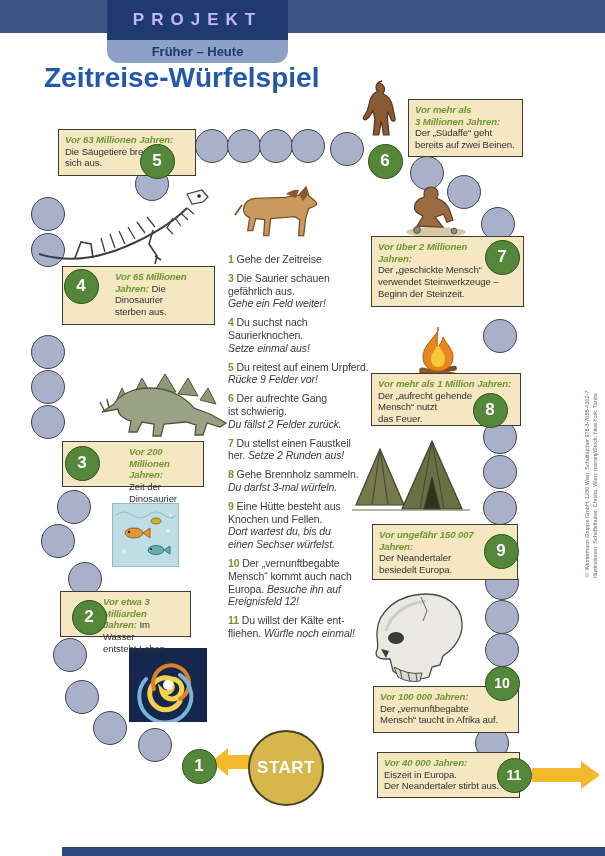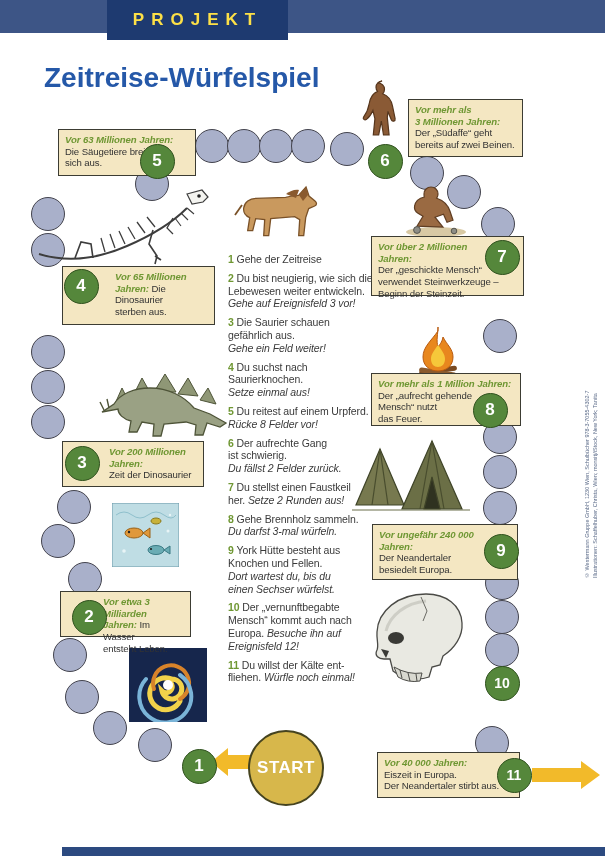--- a/index.html
+++ b/index.html
@@ -2,21 +2,21 @@
 <html><head>
 <meta charset="utf-8">
 <style>
   html,body{margin:0;padding:0;background:#e8e8e8;}
   .page{position:relative;width:605px;height:856px;background:#ffffff;overflow:hidden;
         font-family:"Liberation Sans",sans-serif;}
 
   
   .top-bar{position:absolute;left:0;top:0;width:605px;height:33px;background:#3d5586;}
   .projekt{position:absolute;left:107px;top:0;width:181px;height:40px;background:#1e3a70;
-           color:#fde047;font-weight:bold;font-size:17px;letter-spacing:7px;
+           color:#c4b5fd;font-weight:bold;font-size:17px;letter-spacing:7px;
            display:flex;align-items:center;justify-content:center;z-index:3;}
   .pill{position:absolute;left:107px;top:40px;width:181px;height:23px;background:#8da0c6;
         color:#1e3a70;font-weight:bold;font-size:13px;border-radius:0 0 12px 12px;
         display:flex;align-items:center;justify-content:center;z-index:3;}
   .title{position:absolute;left:44px;top:62px;font-size:28px;font-weight:bold;color:#2558a8;z-index:2;}
 
   
   .path-circle{position:absolute;width:34px;height:34px;border-radius:50%;
                background:#a9b0ca;border:1.5px solid #44444e;box-sizing:border-box;z-index:2;}
   .field-circle{position:absolute;width:35px;height:35px;border-radius:50%;background:#55873b;
@@ -51,20 +51,21 @@
 
   .bottom-bar{position:absolute;left:62px;bottom:0;width:543px;height:9px;background:#2c4a80;z-index:2;}
 </style>
 </head>
 <body>
 
 <div class="page" id="page">
 
   <div class="top-bar"></div>
   <div class="projekt">PROJEKT</div>
+  <div class="pill">Früher – Heute</div>
   <div class="title">Zeitreise-Würfelspiel</div>
 
   <div class="illus" style="left:352px;top:80px">
     <svg width="48" height="64" viewBox="0 0 48 64">
       <path d="M26 3c3.8 0 6.5 2.8 6.5 6.2 0 1.8-.7 3.4-1.8 4.6 4.8 1.8 8.6 6.3 9.8 12.2l2.6 12.6c.5 2.6-2.8 3.6-3.8 1.2l-3.4-8.4-.6 6.2 1.8 17.4h-5.6l-2.2-13.8-2.6 13.8h-5.4l1.6-16.2-2-8.4c-1.6 3.6-3.6 6.8-6.4 9-1.9 1.5-4.2-.7-2.8-2.6 2.8-3.8 4.6-8 5.4-12.8 1-6.2 4-10.8 8.4-12.6-.9-1.1-1.5-2.6-1.5-4.2 0-3.4 2.7-6.2 6-6.2z" fill="#8a5a35" stroke="#55351c" stroke-width="1.2"></path>
     </svg>
   </div>
 
   <div class="illus" style="left:404px;top:180px">
     <svg width="64" height="58" viewBox="0 0 64 58">
@@ -166,39 +167,36 @@
       <ellipse cx="30" cy="47" rx="8" ry="6" fill="#3a3a36"></ellipse>
       <path d="M15 58l8 2-3 7z" fill="#3a3a36"></path>
       <path d="M28 76q14 8 28 6l-2 8q-12 2-22-4z" fill="#d9d9d0" stroke="#4a4a46"></path>
       <path d="M34 79l2 8M42 82l2 8M50 83l1 7" stroke="#4a4a46" fill="none"></path>
       <path d="M55 6l6 14-4 10" stroke="#6a6a64" fill="none"></path>
     </svg>
   </div>
 
   <div class="instr" id="instructions">
       <p><span class="n">1 </span><span class="t">Gehe der Zeitreise</span></p>
-      <p><span class="n">2 </span><span class="t">Du bist neugierig, wie sich die
-Lebewesen weiter entwickeln.</span>
-<span class="act">Gehe auf Ereignisfeld 3 vor!</span></p>
       <p><span class="n">3 </span><span class="t">Die Saurier schauen
 gefährlich aus.</span>
 <span class="act">Gehe ein Feld weiter!</span></p>
       <p><span class="n">4 </span><span class="t">Du suchst nach
 Saurierknochen.</span>
 <span class="act">Setze einmal aus!</span></p>
       <p><span class="n">5 </span><span class="t">Du reitest auf einem Urpferd.</span>
-<span class="act">Rücke 8 Felder vor!</span></p>
+<span class="act">Rücke 9 Felder vor!</span></p>
       <p><span class="n">6 </span><span class="t">Der aufrechte Gang
 ist schwierig.</span>
 <span class="act">Du fällst 2 Felder zurück.</span></p>
       <p><span class="n">7 </span><span class="t">Du stellst einen Faustkeil
 her.</span> <span class="act">Setze 2 Runden aus!</span></p>
       <p><span class="n">8 </span><span class="t">Gehe Brennholz sammeln.</span>
 <span class="act">Du darfst 3-mal würfeln.</span></p>
-      <p><span class="n">9 </span><span class="t">York Hütte besteht aus
+      <p><span class="n">9 </span><span class="t">Eine Hütte besteht aus
 Knochen und Fellen.</span>
 <span class="act">Dort wartest du, bis du
 einen Sechser würfelst.</span></p>
       <p><span class="n">10 </span><span class="t">Der „vernunftbegabte
 Mensch“ kommt auch nach
 Europa.</span> <span class="act">Besuche ihn auf
 Ereignisfeld 12!</span></p>
       <p><span class="n">11 </span><span class="t">Du willst der Kälte ent-
 fliehen.</span> <span class="act">Würfle noch einmal!</span></p>
     </div>
@@ -253,42 +251,45 @@
     <div class="field-circle" style="left: 139.5px; top: 143.5px;">5</div>
     <div class="field-circle" style="left: 367.5px; top: 143.5px;">6</div>
     <div class="field-circle" style="left: 484.5px; top: 239.5px;">7</div>
     <div class="field-circle" style="left: 472.5px; top: 392.5px;">8</div>
     <div class="field-circle" style="left: 483.5px; top: 533.5px;">9</div>
     <div class="field-circle" style="left: 484.5px; top: 665.5px; font-size: 14px;">10</div>
     <div class="field-circle" style="left: 496.5px; top: 757.5px; font-size: 14px;">11</div>
     <div class="event-box" style="left: 60px; top: 591px; width: 131px; height: 46px; padding-left: 42px;"><span class="hd">Vor etwa 3 Milliarden
 Jahren: </span><span class="bd">Im Wasser
 entsteht Leben.</span></div>
-    <div class="event-box" style="left: 62px; top: 441px; width: 142px; height: 46px; padding-left: 46px;"><span class="hd">Vor 200 Millionen
+    <div class="event-box" style="left: 62px; top: 441px; width: 142px; height: 46px; padding-left: 66px;"><span class="hd">Vor 200 Millionen
 Jahren:
 </span><span class="bd">Zeit der Dinosaurier</span></div>
     <div class="event-box" style="left: 62px; top: 266px; width: 153px; height: 59px; padding-left: 52px;"><span class="hd">Vor 65 Millionen
 Jahren: </span><span class="bd">Die Dinosaurier
 sterben aus.</span></div>
     <div class="event-box" style="left: 58px; top: 129px; width: 138px; height: 47px;"><span class="hd">Vor 63 Millionen Jahren:
 </span><span class="bd">Die Säugetiere breiten
 sich aus.</span></div>
     <div class="event-box" style="left: 400px; top: 99px; width: 115px; height: 58px; margin-left: 8px;"><span class="hd">Vor mehr als
 3 Millionen Jahren:
 </span><span class="bd">Der „Südaffe“ geht
 bereits auf zwei Beinen.</span></div>
-    <div class="event-box" style="left: 371px; top: 236px; width: 153px; height: 60px;"><span class="hd">Vor über 2 Millionen
+    <div class="event-box" style="left: 371px; top: 236px; width: 153px; height: 71px;"><span class="hd">Vor über 2 Millionen
 Jahren:
 </span><span class="bd">Der „geschickte Mensch“
 verwendet Steinwerkzeuge –
 Beginn der Steinzeit.</span></div>
     <div class="event-box" style="left: 371px; top: 373px; width: 150px; height: 53px;"><span class="hd">Vor mehr als 1 Million Jahren:
 </span><span class="bd">Der „aufrecht gehende
 Mensch“ nutzt
 das Feuer.</span></div>
-    <div class="event-box" style="left: 372px; top: 524px; width: 146px; height: 56px;"><span class="hd">Vor ungefähr 240 000
+    <div class="event-box" style="left: 372px; top: 524px; width: 146px; height: 56px;"><span class="hd">Vor ungefähr 150 007
 Jahren:
 </span><span class="bd">Der Neandertaler
 besiedelt Europa.</span></div>
+    <div class="event-box" style="left: 373px; top: 686px; width: 146px; height: 47px;"><span class="hd">Vor 100 000 Jahren:
+</span><span class="bd">Der „vernunftbegabte
+Mensch“ taucht in Afrika auf.</span></div>
     <div class="event-box" style="left: 377px; top: 752px; width: 143px; height: 46px;"><span class="hd">Vor 40 000 Jahren:
 </span><span class="bd">Eiszeit in Europa.
 Der Neandertaler stirbt aus.</span></div>
   </div>
 
 </body></html>

